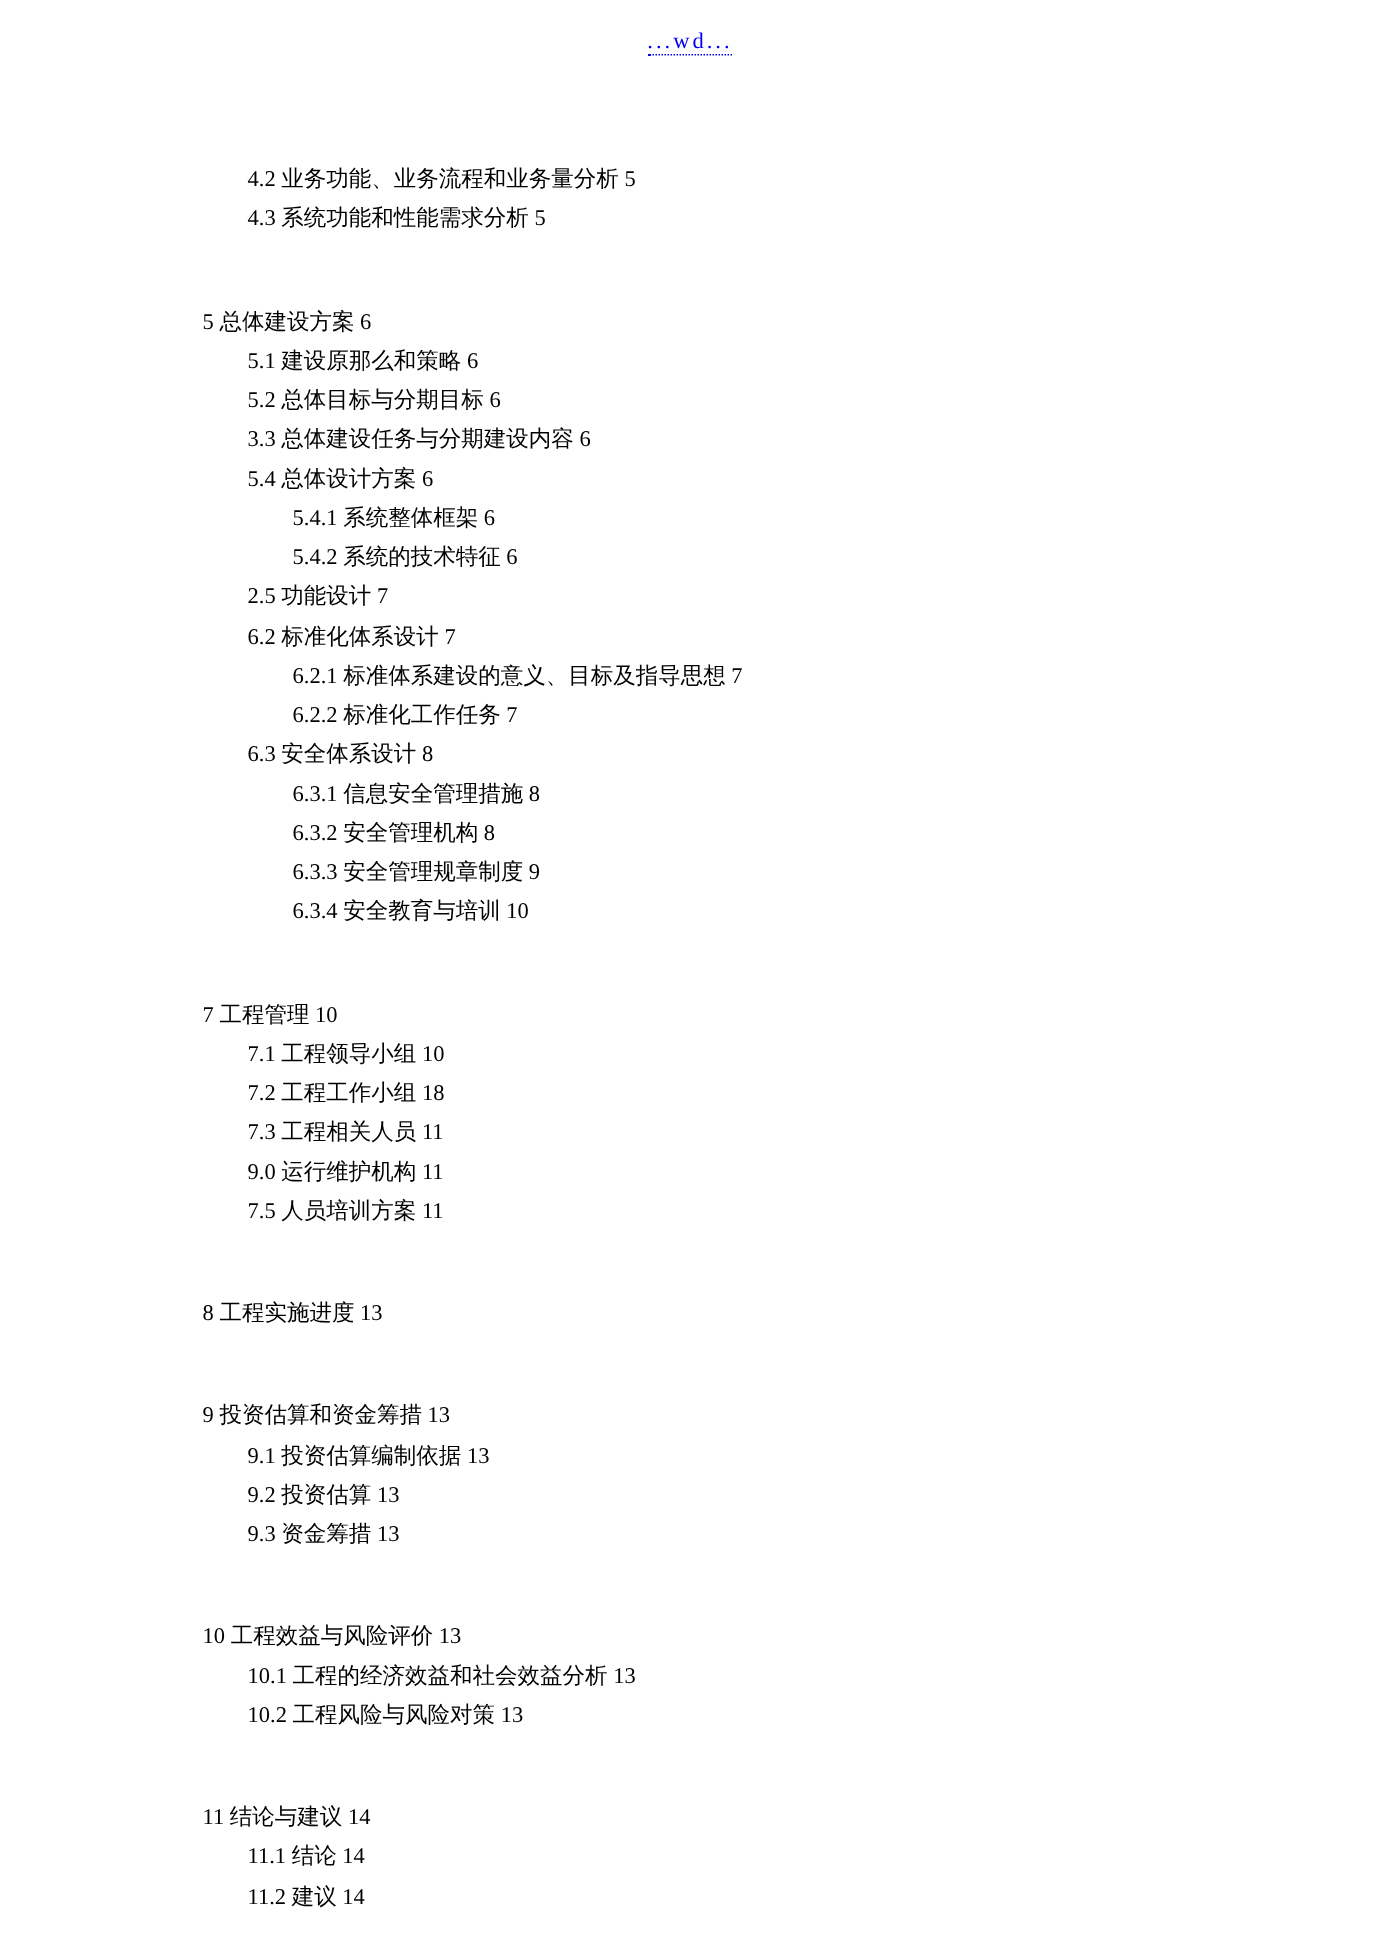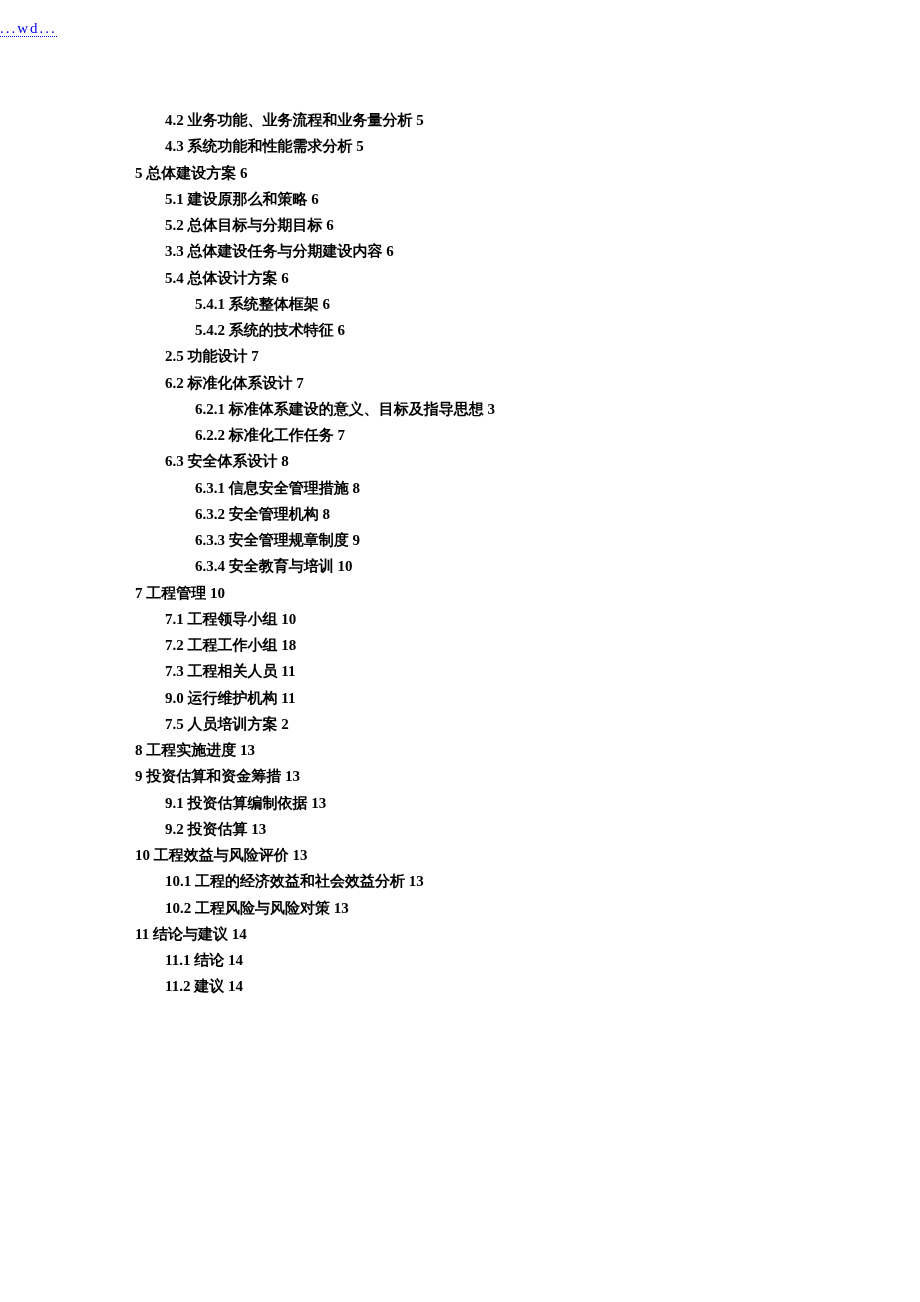--- a/index.html
+++ b/index.html
@@ -6,76 +6,76 @@
     margin: 0;
     padding: 0;
     background: #ffffff;
     font-family: "SimSun", "宋体", serif;
     font-size: 15px;
     color: #000000;
     width: 920px;
   }
   .header-link {
     display: block;
-    text-align: left;
+    text-align: center;
     color: #0000ee;
     text-decoration: none;
     padding-top: 20px;
     padding-bottom: 10px;
     font-size: 15px;
     letter-spacing: 2px;
   }
   .header-link span {
     border-bottom: 1px dotted #0000ee;
   }
   .content {
     padding: 60px 0 0 135px;
     line-height: 1.75;
   }
   .toc-line {
     white-space: nowrap;
-    font-weight: bold;
   }
-  .indent-1 { padding-left: 0; }
+  .indent-1 { padding-left: 0; margin-top: 42px; }
   .indent-2 { padding-left: 30px; }
   .indent-3 { padding-left: 60px; }
 </style>
 </head>
 <body>
 
 <a class="header-link"><span>...wd...</span></a>
 
 <div class="content" id="toc-container">
     <div class="toc-line indent-2">4.2 业务功能、业务流程和业务量分析 5</div>
     <div class="toc-line indent-2">4.3 系统功能和性能需求分析 5</div>
     <div class="toc-line indent-1">5 总体建设方案 6</div>
     <div class="toc-line indent-2">5.1 建设原那么和策略 6</div>
     <div class="toc-line indent-2">5.2 总体目标与分期目标 6</div>
     <div class="toc-line indent-2">3.3 总体建设任务与分期建设内容 6</div>
     <div class="toc-line indent-2">5.4 总体设计方案 6</div>
     <div class="toc-line indent-3">5.4.1 系统整体框架 6</div>
     <div class="toc-line indent-3">5.4.2 系统的技术特征 6</div>
     <div class="toc-line indent-2">2.5 功能设计 7</div>
     <div class="toc-line indent-2">6.2 标准化体系设计 7</div>
-    <div class="toc-line indent-3">6.2.1 标准体系建设的意义、目标及指导思想 3</div>
+    <div class="toc-line indent-3">6.2.1 标准体系建设的意义、目标及指导思想 7</div>
     <div class="toc-line indent-3">6.2.2 标准化工作任务 7</div>
     <div class="toc-line indent-2">6.3 安全体系设计 8</div>
     <div class="toc-line indent-3">6.3.1 信息安全管理措施 8</div>
     <div class="toc-line indent-3">6.3.2 安全管理机构 8</div>
     <div class="toc-line indent-3">6.3.3 安全管理规章制度 9</div>
     <div class="toc-line indent-3">6.3.4 安全教育与培训 10</div>
     <div class="toc-line indent-1">7 工程管理 10</div>
     <div class="toc-line indent-2">7.1 工程领导小组 10</div>
     <div class="toc-line indent-2">7.2 工程工作小组 18</div>
     <div class="toc-line indent-2">7.3 工程相关人员 11</div>
     <div class="toc-line indent-2">9.0 运行维护机构 11</div>
-    <div class="toc-line indent-2">7.5 人员培训方案 2</div>
+    <div class="toc-line indent-2">7.5 人员培训方案 11</div>
     <div class="toc-line indent-1">8 工程实施进度 13</div>
     <div class="toc-line indent-1">9 投资估算和资金筹措 13</div>
     <div class="toc-line indent-2">9.1 投资估算编制依据 13</div>
     <div class="toc-line indent-2">9.2 投资估算 13</div>
+    <div class="toc-line indent-2">9.3 资金筹措 13</div>
     <div class="toc-line indent-1">10 工程效益与风险评价 13</div>
     <div class="toc-line indent-2">10.1 工程的经济效益和社会效益分析 13</div>
     <div class="toc-line indent-2">10.2 工程风险与风险对策 13</div>
     <div class="toc-line indent-1">11 结论与建议 14</div>
     <div class="toc-line indent-2">11.1 结论 14</div>
     <div class="toc-line indent-2">11.2 建议 14</div>
   </div>
 
 </body></html>

